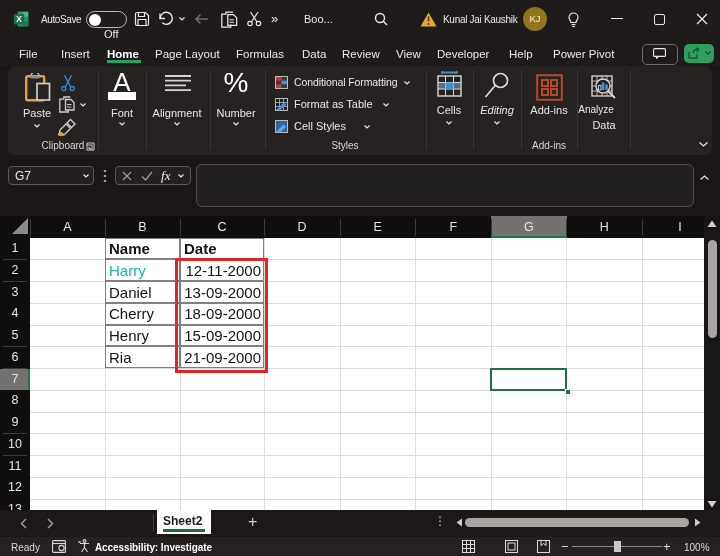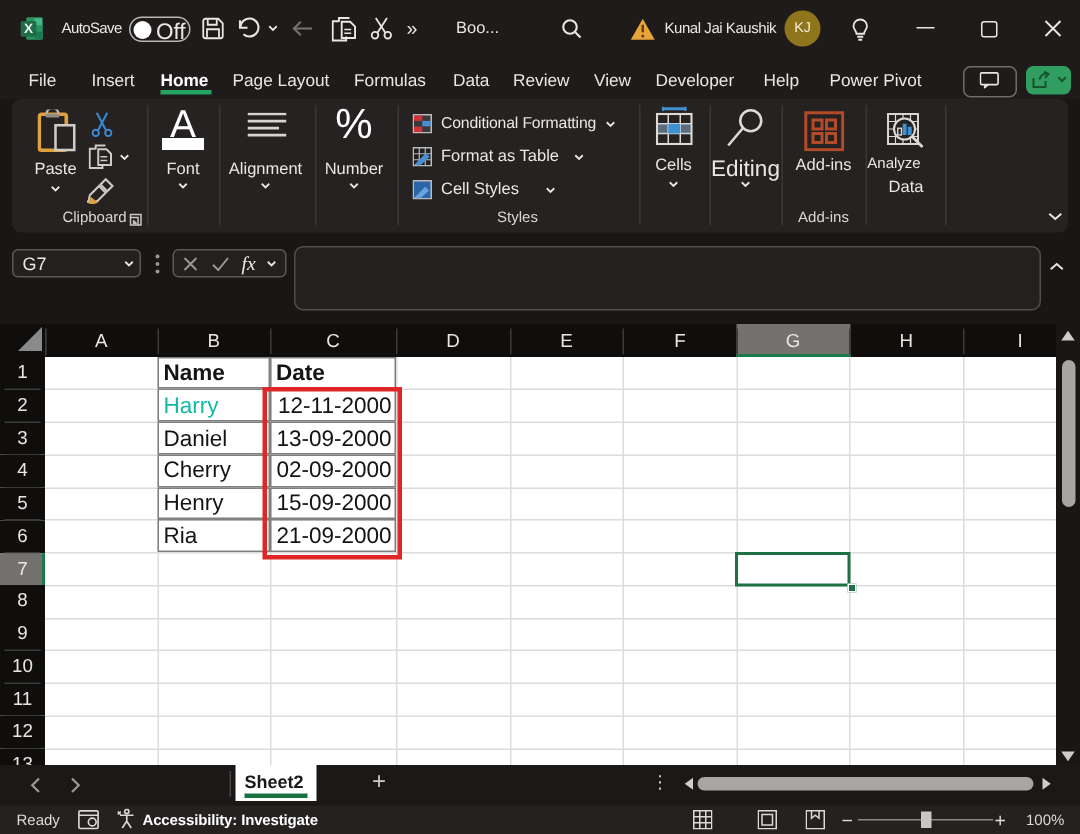--- a/index.html
+++ b/index.html
@@ -17,21 +17,21 @@
   <rect x="4.5" y="0.5" width="11" height="15" rx="1" fill="#2a9465"></rect>
   <rect x="10" y="1.2" width="5" height="4.5" fill="#43ba86"></rect>
   <rect x="10" y="10.2" width="5" height="4.6" fill="#1d7950"></rect>
   <rect x="0.8" y="3" width="10.4" height="10.5" rx="1" fill="#206c49"></rect>
   <text x="6" y="11.3" font-size="9" font-weight="bold" fill="#eaf6ef" text-anchor="middle" font-family="Liberation Sans">X</text>
 </svg>
 <div class="abs tx" style="left:41px;top:13.5px;font-size:10px;letter-spacing:-0.4px;">AutoSave</div>
 
 <div class="abs" style="left:86px;top:11px;width:39px;height:15px;border:1px solid #b9b6b3;border-radius:9px;">
   <div class="abs" style="left:1.5px;top:1.5px;width:12px;height:12px;border-radius:50%;background:#fff;"></div>
-  <div class="abs tx" style="left:17px;top:1px;font-size:15px;">Off</div>
+  <div class="abs tx" style="left:17px;top:16px;font-size:11px;">Off</div>
 </div>
 
 <svg class="abs" style="left:134px;top:11px" width="16" height="16" viewBox="0 0 16 16" fill="none" stroke="#e9e7e5" stroke-width="1.2">
   <path d="M1.5 3 a1.5 1.5 0 0 1 1.5-1.5 h8.5 l3 3 v8.5 a1.5 1.5 0 0 1 -1.5 1.5 h-10 a1.5 1.5 0 0 1 -1.5-1.5 z"></path>
   <path d="M4.5 1.8 v3.7 h6 v-3.7"></path>
   <path d="M4 14 v-5.5 h8 v5.5"></path>
 </svg>
 
 <svg class="abs" style="left:158px;top:11px" width="18" height="16" viewBox="0 0 18 16" fill="none" stroke="#e9e7e5" stroke-width="1.4">
   <path d="M2 2.5 v5 h5"></path>
@@ -228,21 +228,21 @@
 </svg>
 <div class="abs tx" style="left:449px;top:104px;font-size:11px;transform:translateX(-50%);">Cells</div>
 <svg class="abs" style="left:445px;top:120px" width="8" height="6" viewBox="0 0 8 6" fill="none" stroke="#e9e7e5" stroke-width="1.2">
     <path d="M1.5 1.5 L4 4 L6.5 1.5"></path>
   </svg>
 
 <svg class="abs" style="left:484px;top:72px" width="27" height="27" viewBox="0 0 27 27" fill="none" stroke="#dcdad8" stroke-width="1.7">
   <circle cx="16.5" cy="8.5" r="7"></circle>
   <path d="M11.2 13.5 L1.5 25"></path>
 </svg>
-<div class="abs tx" style="left:497px;top:104px;font-size:15px;transform:translateX(-50%);">Editing</div>
+<div class="abs tx" style="left:497px;top:104px;font-size:11px;transform:translateX(-50%);font-style:italic;">Editing</div>
 <svg class="abs" style="left:493px;top:120px" width="8" height="6" viewBox="0 0 8 6" fill="none" stroke="#e9e7e5" stroke-width="1.2">
     <path d="M1.5 1.5 L4 4 L6.5 1.5"></path>
   </svg>
 
 <svg class="abs" style="left:536px;top:74px" width="27" height="27" viewBox="0 0 27 27" fill="none" stroke="#b34a28" stroke-width="2">
   <rect x="1.2" y="1.2" width="24.6" height="24.6"></rect>
   <rect x="6" y="6" width="6" height="6"></rect>
   <rect x="15" y="6" width="6" height="6"></rect>
   <rect x="6" y="15" width="6" height="6"></rect>
   <rect x="15" y="15" width="6" height="6"></rect>
@@ -398,21 +398,21 @@
 <div class="abs" style="left:179.5px;top:346.25px;width:84px;height:21.75px;border:1px solid #808080;box-sizing:border-box;"></div>
 <div class="abs" style="left:109px;top:238.0px;width:66px;height:21.75px;font-size:15px;color:#141414;font-weight:bold;line-height:21.75px;">Name</div>
 <div class="abs" style="left:109px;top:259.75px;width:66px;height:21.75px;font-size:15px;color:#14b8a6;font-weight:normal;line-height:21.75px;">Harry</div>
 <div class="abs" style="left:109px;top:281.5px;width:66px;height:21.75px;font-size:15px;color:#141414;font-weight:normal;line-height:21.75px;">Daniel</div>
 <div class="abs" style="left:109px;top:303.25px;width:66px;height:21.75px;font-size:15px;color:#141414;font-weight:normal;line-height:21.75px;">Cherry</div>
 <div class="abs" style="left:109px;top:325.0px;width:66px;height:21.75px;font-size:15px;color:#141414;font-weight:normal;line-height:21.75px;">Henry</div>
 <div class="abs" style="left:109px;top:346.75px;width:66px;height:21.75px;font-size:15px;color:#141414;font-weight:normal;line-height:21.75px;">Ria</div>
 <div class="abs" style="left:184px;top:238.0px;width:66px;height:21.75px;font-size:15px;color:#141414;font-weight:bold;line-height:21.75px;">Date</div>
 <div class="abs" style="left:180px;top:259.75px;width:81px;height:21.75px;font-size:15px;color:#141414;font-weight:normal;line-height:21.75px;text-align:right;">12-11-2000</div>
 <div class="abs" style="left:180px;top:281.5px;width:81px;height:21.75px;font-size:15px;color:#141414;font-weight:normal;line-height:21.75px;text-align:right;">13-09-2000</div>
-<div class="abs" style="left:180px;top:303.25px;width:81px;height:21.75px;font-size:15px;color:#141414;font-weight:normal;line-height:21.75px;text-align:right;">02-09-2000</div>
+<div class="abs" style="left:180px;top:303.25px;width:81px;height:21.75px;font-size:15px;color:#141414;font-weight:normal;line-height:21.75px;text-align:right;">18-09-2000</div>
 <div class="abs" style="left:180px;top:325.0px;width:81px;height:21.75px;font-size:15px;color:#141414;font-weight:normal;line-height:21.75px;text-align:right;">15-09-2000</div>
 <div class="abs" style="left:180px;top:346.75px;width:81px;height:21.75px;font-size:15px;color:#141414;font-weight:normal;line-height:21.75px;text-align:right;">21-09-2000</div>
 <div class="abs" style="left:174.5px;top:258px;width:93px;height:114.5px;border:3px solid #df2727;box-sizing:border-box;"></div>
 <div class="abs" style="left:490px;top:367.5px;width:77px;height:23px;border:2px solid #1f7145;box-sizing:border-box;"></div>
 <div class="abs" style="left:564.5px;top:388.5px;width:4px;height:4px;background:#1f7145;border:1px solid #fff;box-sizing:content-box;"></div>
 <div class="abs" style="left:704px;top:216px;width:16px;height:294px;background:#191715;"></div>
 <svg class="abs" style="left:707px;top:220px" width="10" height="8" viewBox="0 0 10 8">
     <path d="M5 0.5 L9.5 7 H0.5 Z" fill="#cfccca"></path>
   </svg>
 <div class="abs" style="left:707.5px;top:240px;width:9px;height:98px;border-radius:4.5px;background:#a8a5a2;"></div>

